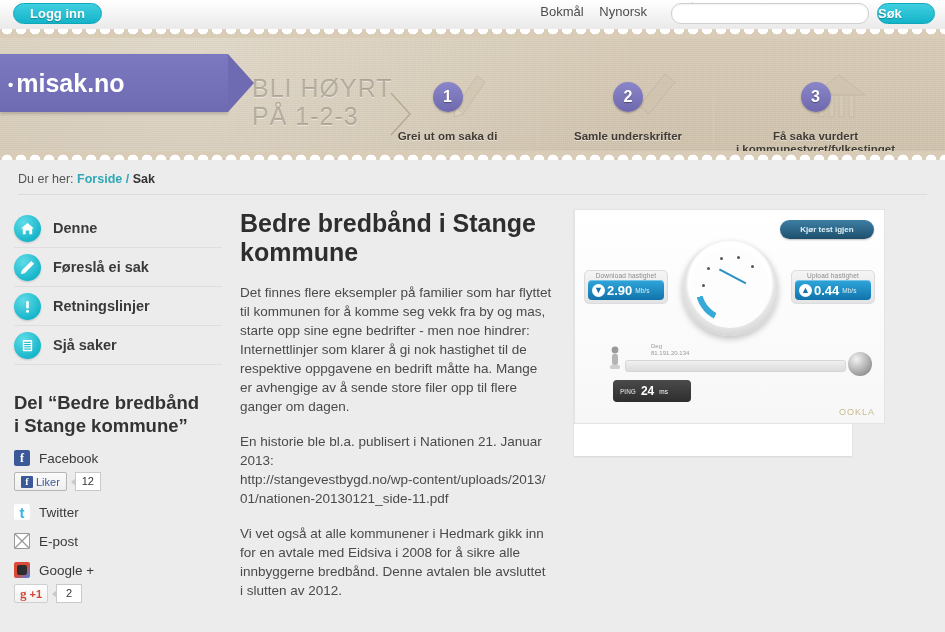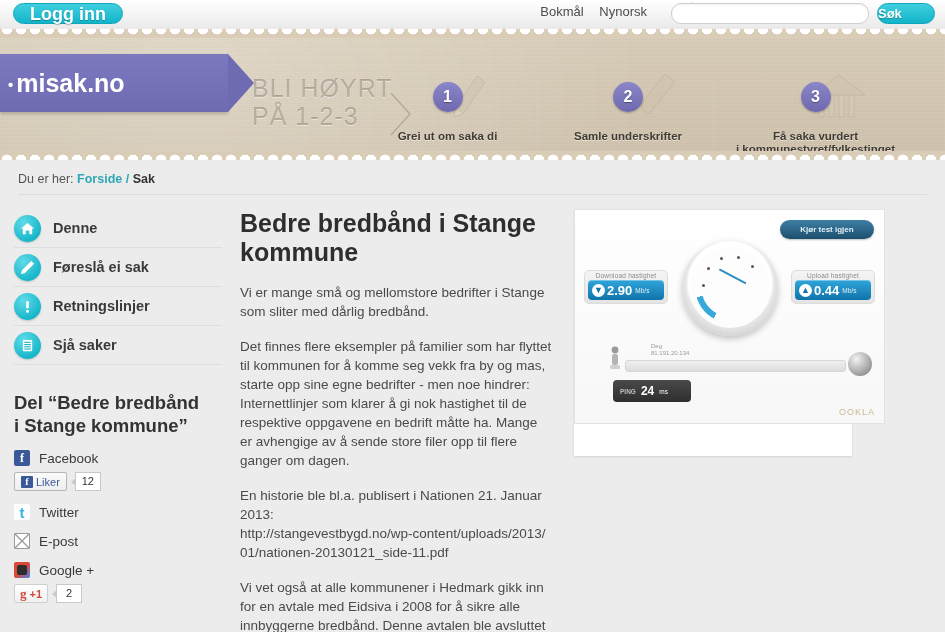--- a/index.html
+++ b/index.html
@@ -16,21 +16,21 @@
     position:relative; height:29px; width:945px;
     background:linear-gradient(#ffffff,#f2f2f2 60%,#eaeaea);
     border-bottom:0;
   }
   #login-btn{
     position:absolute; left:13px; top:3px;
     height:21px; padding:0 16px;
     border-radius:11px;
     background:linear-gradient(#3fcfe0,#14b4c8);
     border:1px solid #0fa6b9;
-    color:#fff; font-weight:bold; font-size:18px;
+    color:#fff; font-weight:bold; font-size:13px;
     line-height:20px; text-align:center;
     text-shadow:0 1px 1px rgba(0,0,0,.28);
     cursor:pointer; white-space:nowrap;
   }
   #lang-wrap{
     position:absolute; right:288px; top:4px;
     font-size:13px; color:#4c4c4c;
   }
   #lang-wrap span{ cursor:pointer; }
   #lang-bokmal{ margin-right:12px; }
@@ -516,21 +516,20 @@
         <span class="gplus-btn">
           <span class="gg">g</span>
           <span>+1</span>
         </span>
         <span class="count-bubble">2</span>
       </div>
     </div>
 
     <div id="article">
       <h1>Bedre bredbånd i Stange kommune</h1>
-      <p>Vi er mange små og mellomstore bedrifter i Stange som sliter med dårlig bredbånd.</p>
       <p>Det finnes flere eksempler på familier som har flyttet til kommunen for å komme seg vekk fra by og mas, starte opp sine egne bedrifter - men noe hindrer: Internettlinjer som klarer å gi nok hastighet til de respektive oppgavene en bedrift måtte ha. Mange er avhengige av å sende store filer opp til flere ganger om dagen.</p>
       <p style="margin-bottom:0">En historie ble bl.a. publisert i Nationen 21. Januar 2013:</p>
       <p class="url">http://stangevestbygd.no/wp-content/uploads/2013/01/nationen-20130121_side-11.pdf</p>
       <p>Vi vet også at alle kommunener i Hedmark gikk inn for en avtale med Eidsiva i 2008 for å sikre alle innbyggerne bredbånd. Denne avtalen ble avsluttet i slutten av 2012.</p>
     </div>
 
     <div id="media">
       <div id="media-card">
         <div id="speedtest">
 

